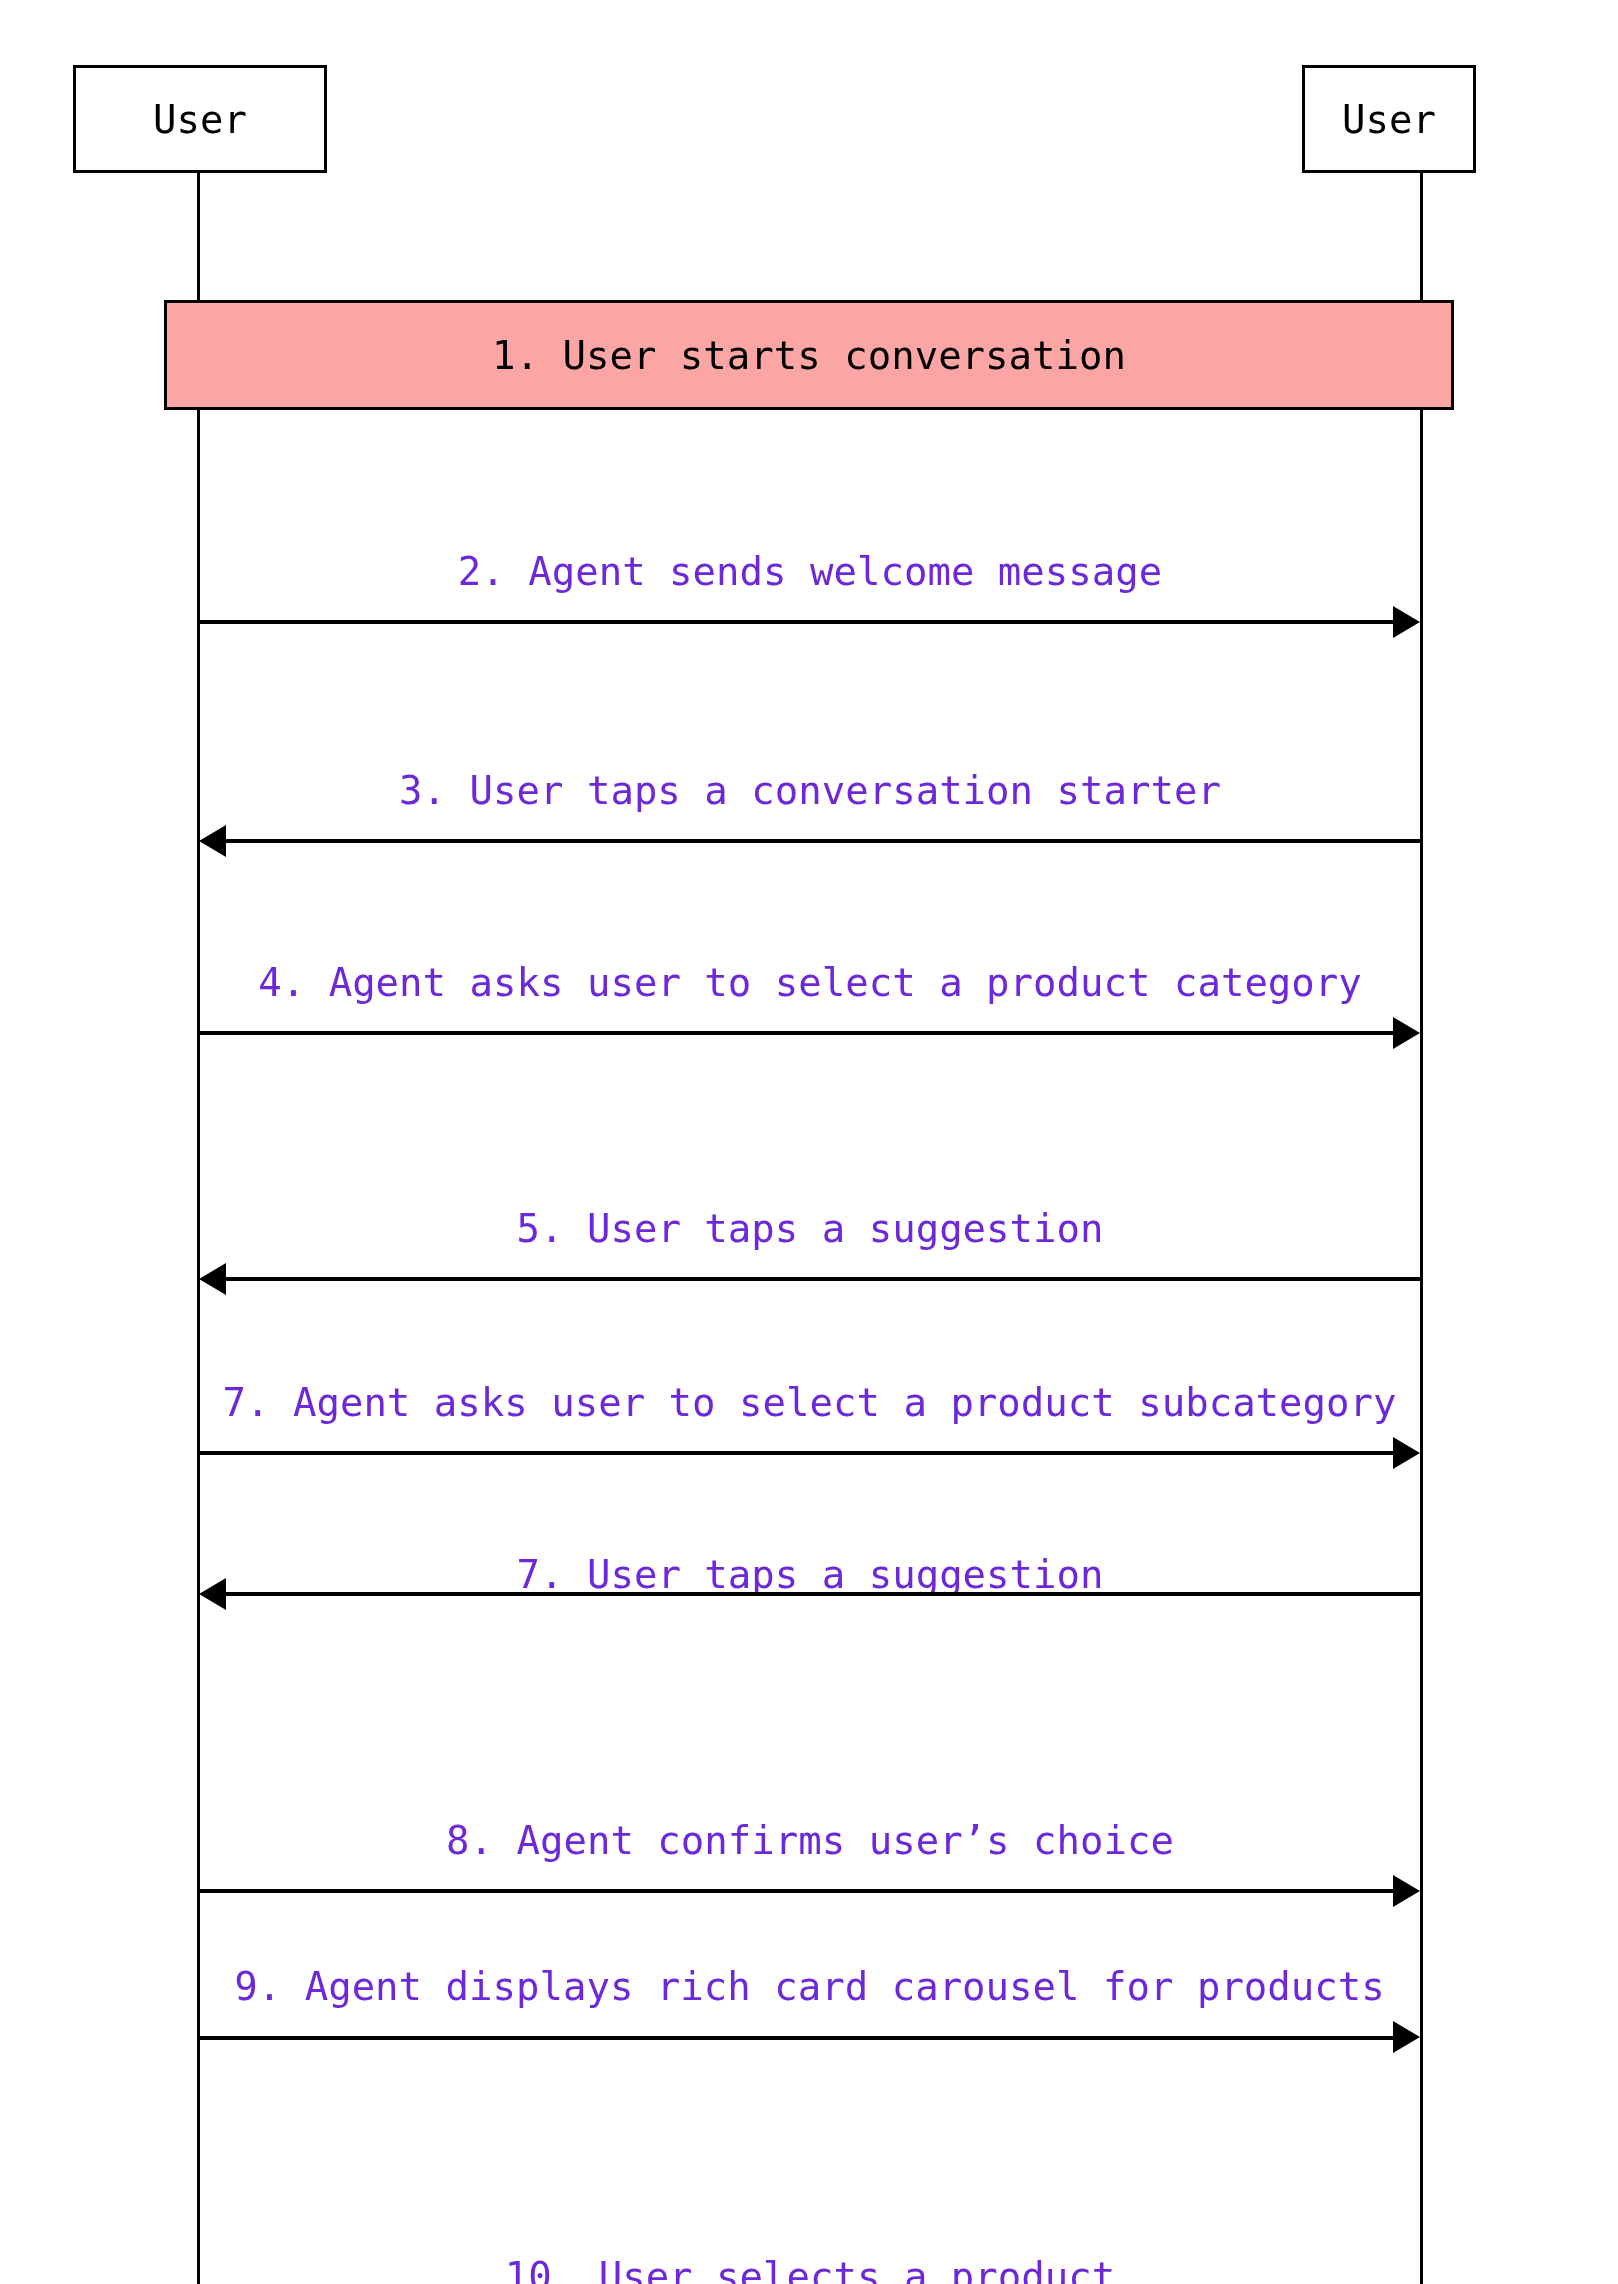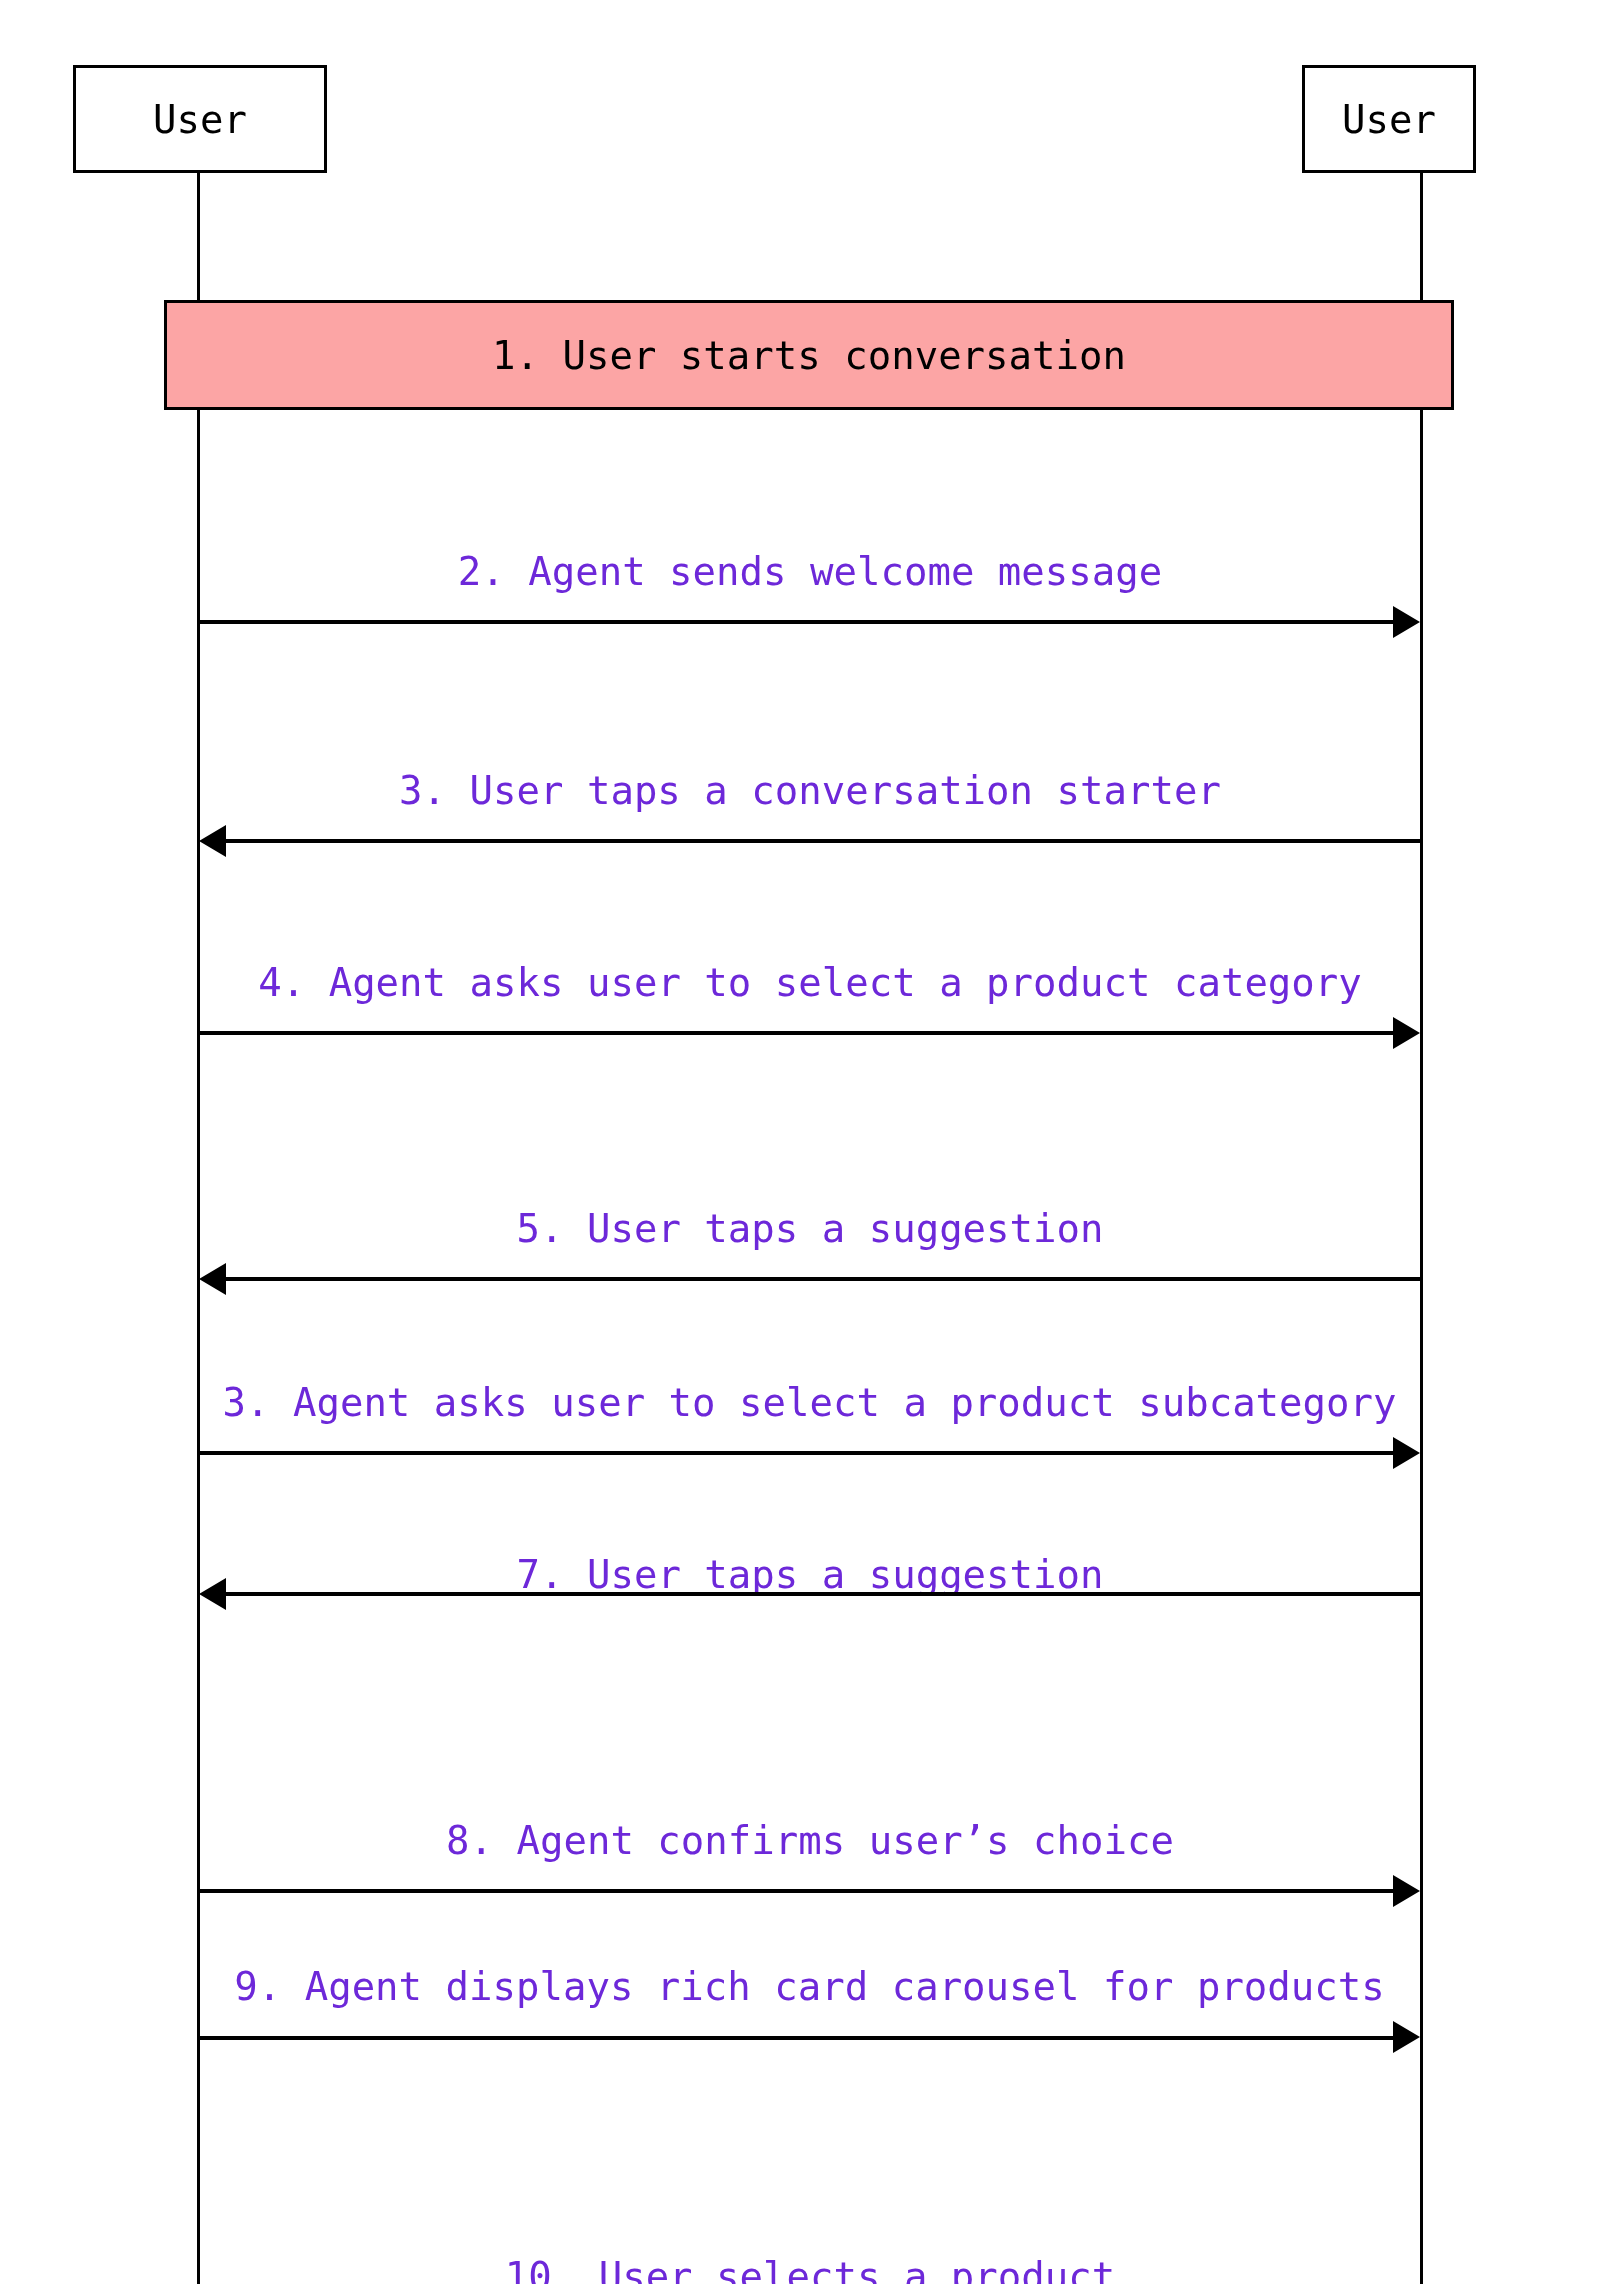--- a/index.html
+++ b/index.html
@@ -131,21 +131,21 @@
     <div class="msg-head right" style="left:1393px; top:1017px;"></div>
   </div>
 
   <div class="msg">
     <div class="msg-label" style="left:810px; top:1204px; width:1096px; margin-left:-548px; transform:none;">5. User taps a suggestion</div>
     <div class="msg-line" style="left:226px; top:1277px; width:1197px;"></div>
     <div class="msg-head left" style="left:199px; top:1263px;"></div>
   </div>
 
   <div class="msg">
-    <div class="msg-label" style="left:810px; top:1378px; width:1233px; margin-left:-617px; transform:none;">3. Agent asks user to select a product subcategory</div>
+    <div class="msg-label" style="left:810px; top:1378px; width:1233px; margin-left:-617px; transform:none;">7. Agent asks user to select a product subcategory</div>
     <div class="msg-line" style="left:199px; top:1451px; width:1197px;"></div>
     <div class="msg-head right" style="left:1393px; top:1437px;"></div>
   </div>
 
   <div class="msg">
     <div class="msg-label" style="left:810px; top:1550px; width:1096px; margin-left:-548px; transform:none;">7. User taps a suggestion</div>
     <div class="msg-line" style="left:226px; top:1592px; width:1197px;"></div>
     <div class="msg-head left" style="left:199px; top:1578px;"></div>
   </div>
 

